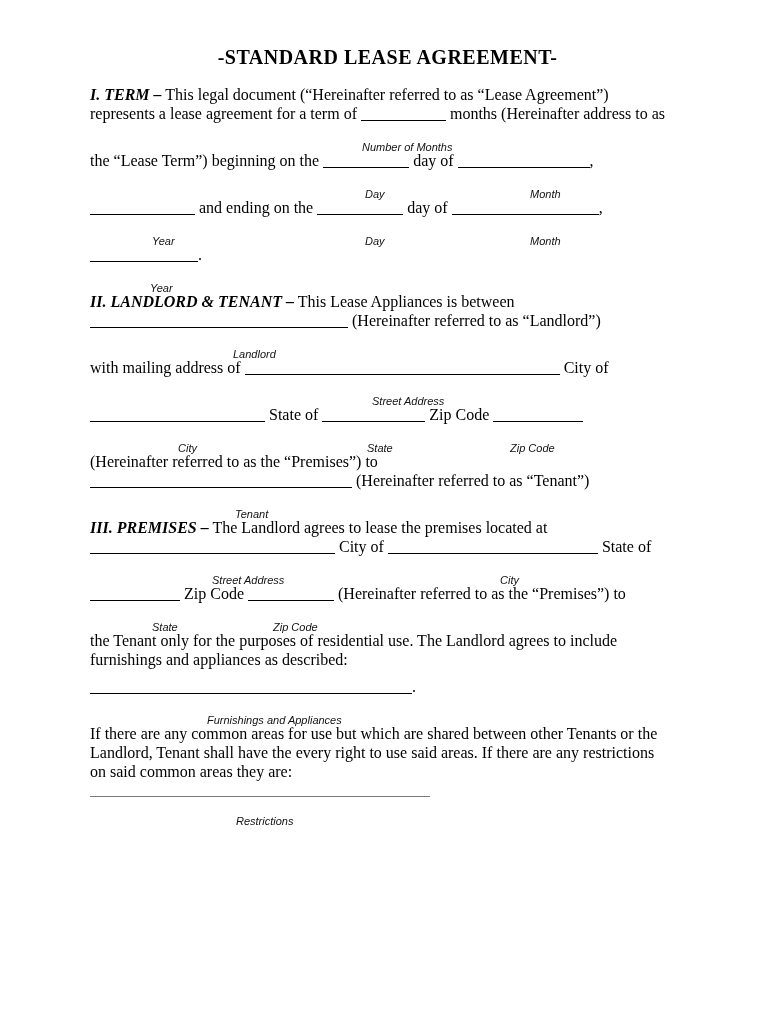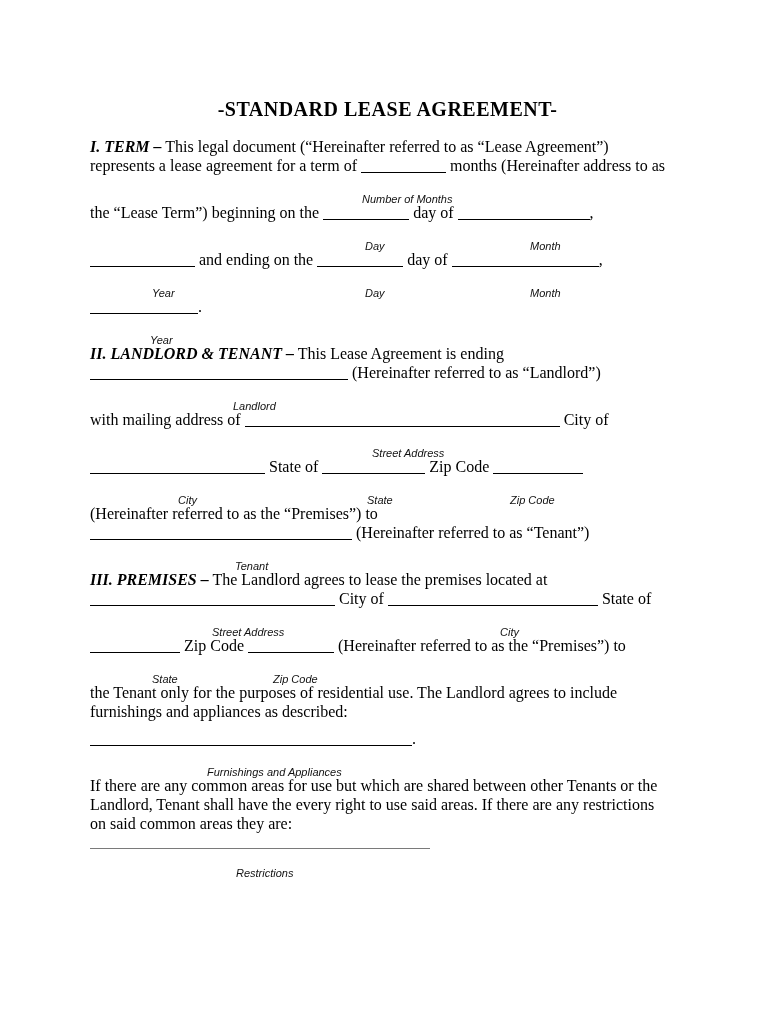--- a/index.html
+++ b/index.html
@@ -2,21 +2,21 @@
 <html><head>
 <meta charset="utf-8">
 <style>
   html,body { margin:0; padding:0; background:#ffffff; }
   .page {
     position: relative;
     width: 770px;
     height: 1024px;
     background: #ffffff;
     box-sizing: border-box;
-    padding: 97px 85px 0 90px;
+    padding: 45px 85px 0 90px;
     color: #000000;
     font-family: "Liberation Serif", serif;
     font-size: 16px;
     line-height: 19px;
   }
   .doc-title {
     text-align: center;
     font-size: 20px;
     font-weight: bold;
     line-height: 24px;
@@ -80,21 +80,21 @@
       <span class="lbl" style="left:275px">Day</span>
       <span class="lbl" style="left:440px">Month</span>
     </div>
     <div class="line"><span class="blank" style="width:108px"></span><span>.</span></div>
     <div class="labels">
       <span class="lbl" style="left:60px">Year</span>
     </div>
   </section>
 
   <section>
-    <div class="para"><span class="bold">II. LANDLORD &amp; TENANT –</span><span> This Lease Agreement is ending</span></div>
+    <div class="para"><span class="bold">II. LANDLORD &amp; TENANT –</span><span> This Lease Appliances is between</span></div>
     <div class="line"><span class="blank" style="width:258px"></span><span> (Hereinafter referred to as “Landlord”)</span></div>
     <div class="labels">
       <span class="lbl" style="left:143px">Landlord</span>
     </div>
     <div class="line"><span>with mailing address of </span><span class="blank" style="width:315px"></span><span> City of</span></div>
     <div class="labels">
       <span class="lbl" style="left:282px">Street Address</span>
     </div>
     <div class="line"><span class="blank" style="width:175px"></span><span> State of </span><span class="blank" style="width:103px"></span><span> Zip Code </span><span class="blank" style="width:90px"></span></div>
     <div class="labels">

